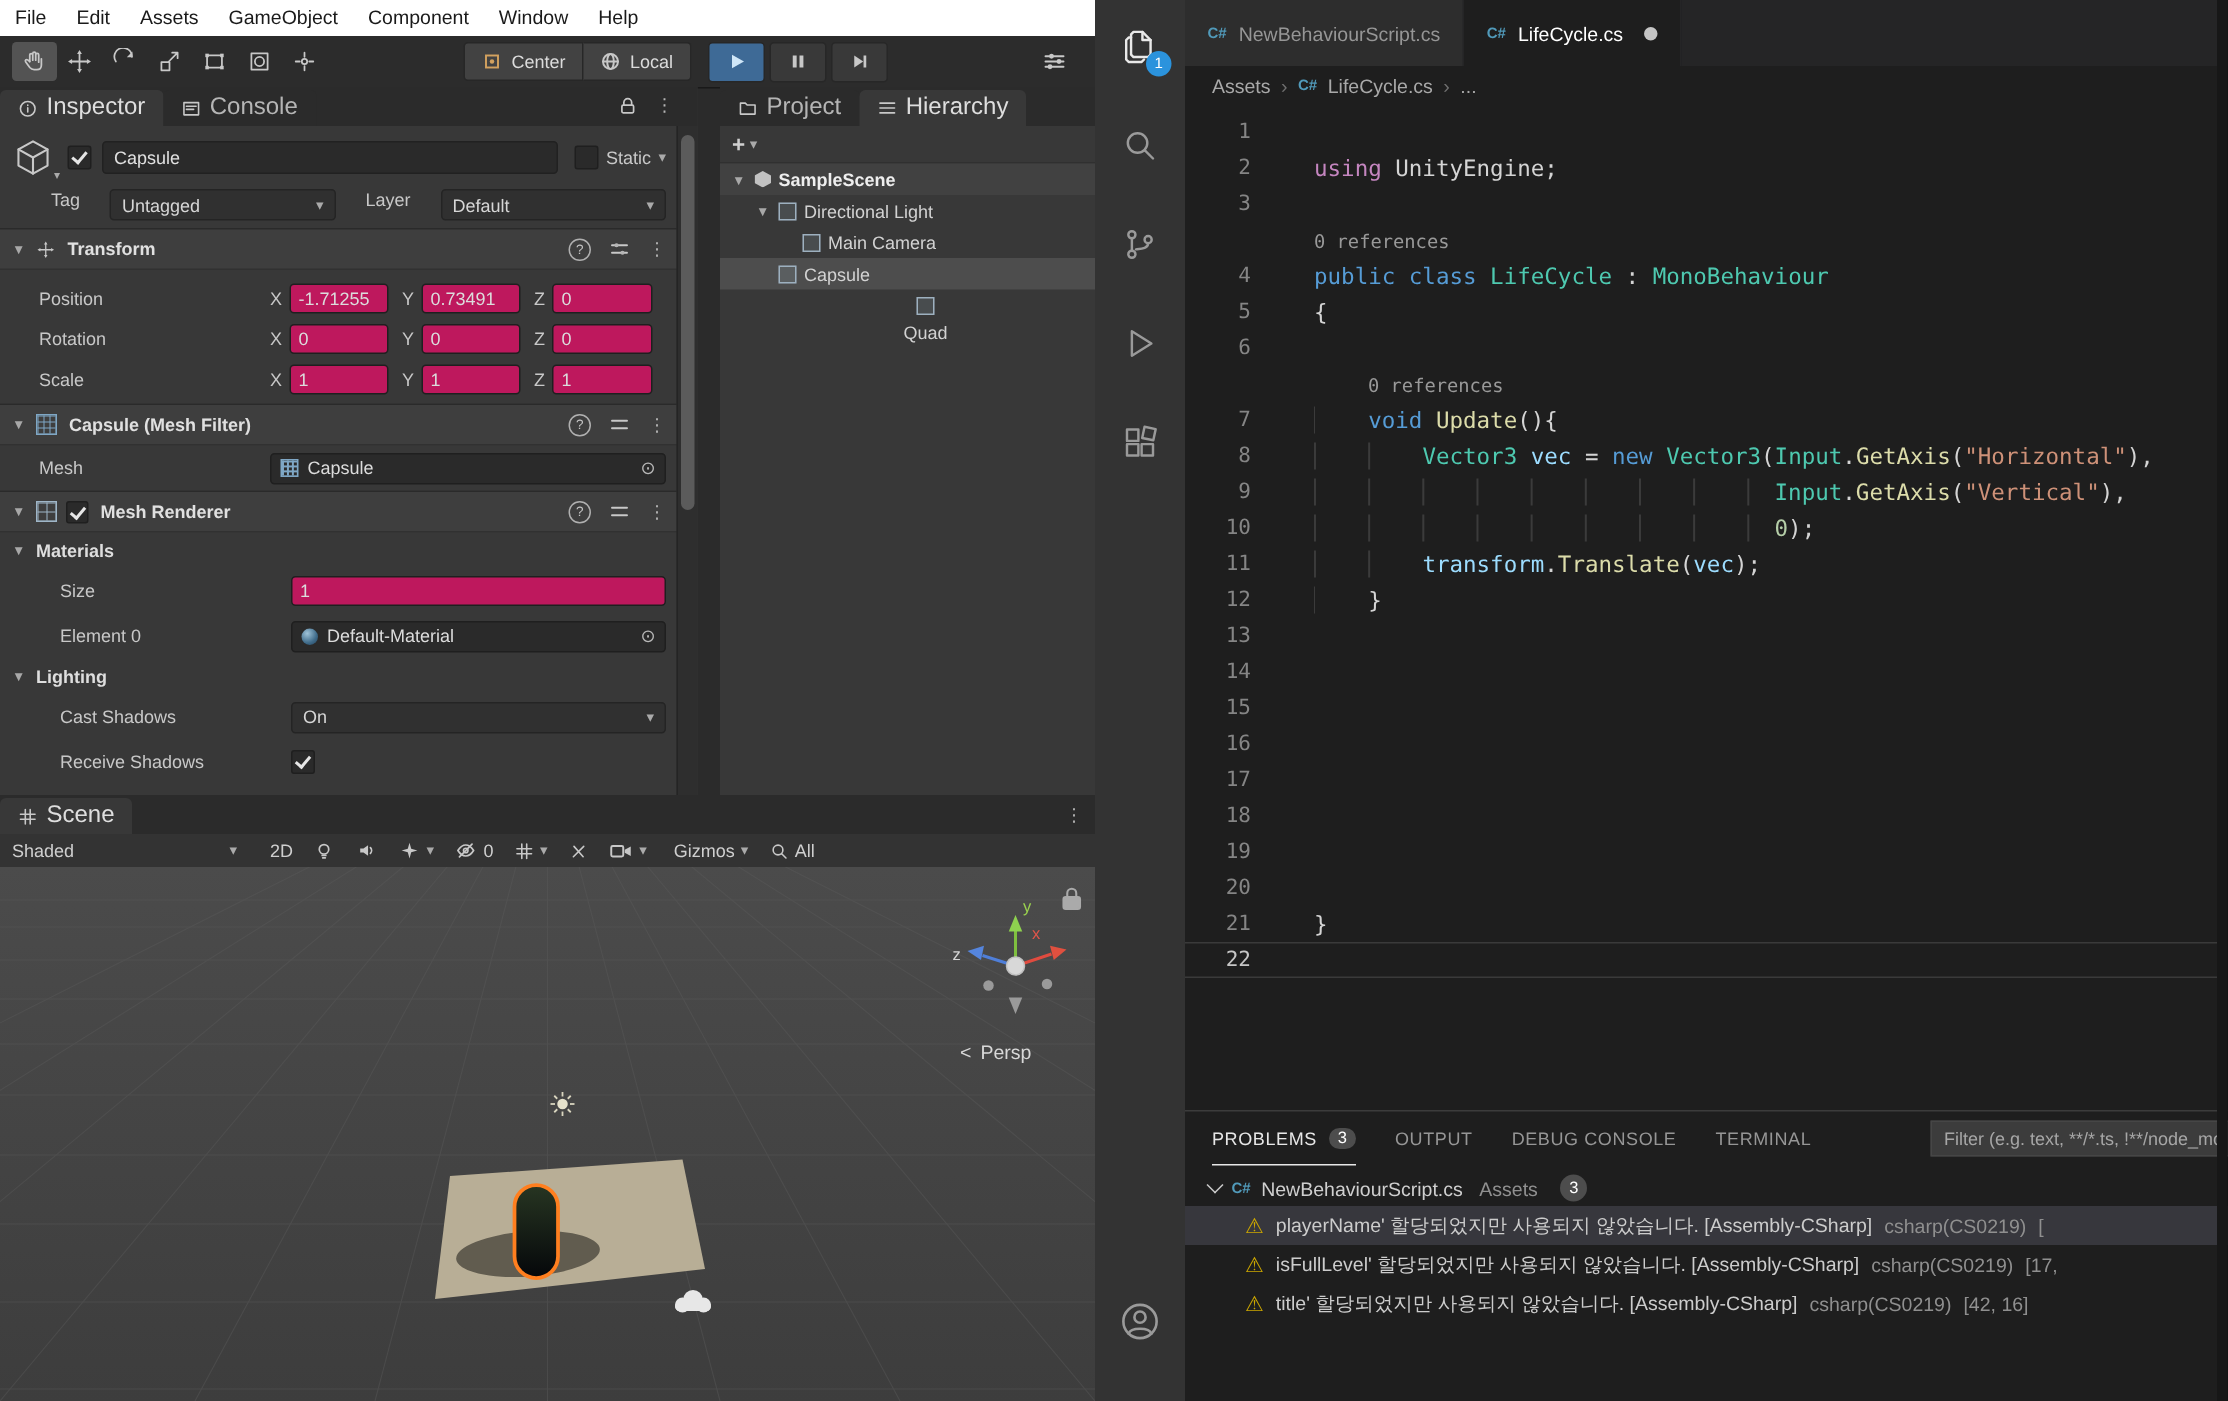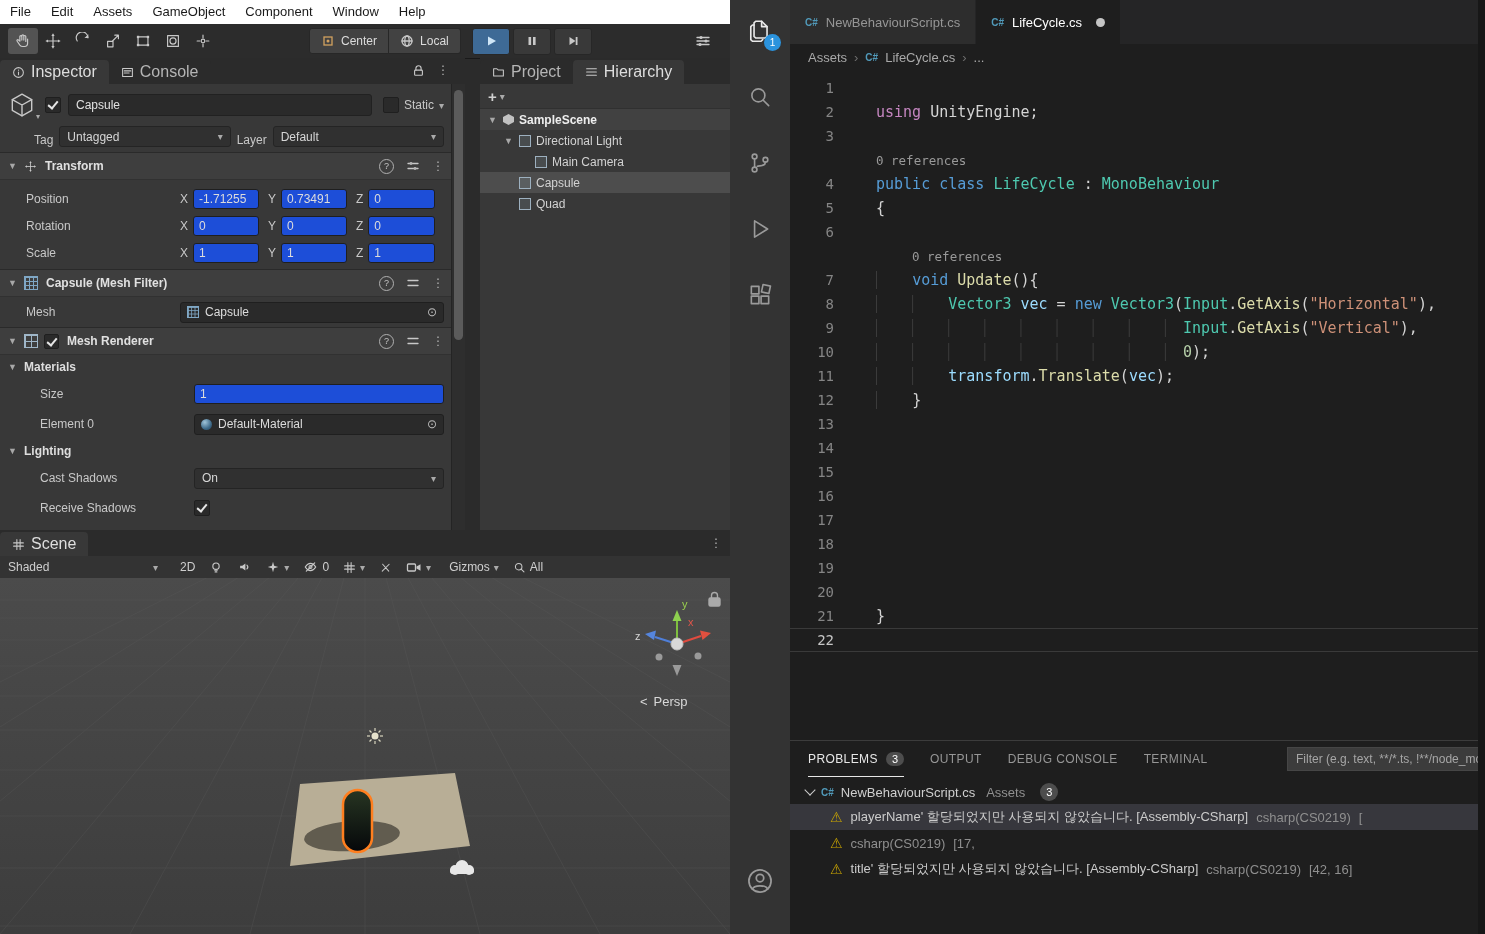--- a/index.html
+++ b/index.html
@@ -40,35 +40,35 @@
   .goico{position:relative;width:30px;height:28px;}
   .goarrow{position:absolute;right:-2px;bottom:-2px;font-size:8px;color:#aaa;}
   .ucheck{width:14px;height:14px;background:#2a2a2a;border:1px solid #1f1f1f;border-radius:2px;
           position:relative;flex:none;}
   .ucheck.checked::after{content:"";position:absolute;left:4px;top:1px;width:4px;height:8px;
           border:solid #e6e6e6;border-width:0 2px 2px 0;transform:rotate(40deg);}
   .uinput{flex:1;background:#2a2a2a;border:1px solid #212121;border-radius:3px;height:20px;
           line-height:20px;color:#e0e0e0;padding:0 7px;}
   .staticwrap{display:flex;align-items:center;gap:5px;margin-left:4px;}
   .ddarrow{color:#aaa;font-size:10px;}
-  .tlrow{display:flex;align-items:flex-end;gap:6px;padding:3px 8px 5px 8px;}
+  .tlrow{display:flex;align-items:flex-start;gap:20px;padding:3px 8px 5px 8px;}
   .udrop{flex:1;background:#303030;border:1px solid #242424;border-radius:3px;height:19px;
          display:flex;align-items:center;justify-content:space-between;padding:0 7px;color:#d6d6d6;}
   .chead{height:26px;background:#3e3e3e;border-top:1px solid #2a2a2a;border-bottom:1px solid #313131;
          display:flex;align-items:center;gap:6px;padding:0 8px;color:#e0e0e0;}
   .chead b{font-weight:bold;margin-left:2px;}
   .cheadicons{margin-left:auto;display:flex;gap:13px;align-items:center;color:#b5b5b5;}
   .helpico{width:13px;height:13px;border:1px solid #b0b0b0;border-radius:50%;font-size:9px;
            display:flex;align-items:center;justify-content:center;color:#c5c5c5;}
   .fold{color:#a8a8a8;font-size:9px;width:10px;flex:none;}
   .trows{padding:5px 8px 3px 8px;}
   .trow{display:flex;align-items:center;height:27px;}
   .tlabel{width:154px;padding-left:18px;flex:none;}
   .axis{display:flex;align-items:center;gap:5px;flex:1;margin-right:9px;}
-  .nfield{flex:1;background:#1d4ed8;border:1px solid #1f1f1f;border-radius:3px;height:18px;
+  .nfield{flex:1;background:#be185d;border:1px solid #1f1f1f;border-radius:3px;height:18px;
           line-height:18px;padding:0 5px;color:#dcdcdc;overflow:hidden;white-space:nowrap;}
   .prowu{display:flex;align-items:center;height:26px;padding:2px 8px;}
   .plabel{width:154px;padding-left:18px;flex:none;}
   .plabel.ind{padding-left:32px;}
   .objfield{flex:1;display:flex;align-items:center;gap:6px;background:#2a2a2a;border:1px solid #1f1f1f;
             border-radius:3px;height:19px;padding:0 6px;color:#dcdcdc;}
   .picker{margin-left:auto;color:#b8b8b8;font-size:12px;}
   .subfold{display:flex;align-items:center;gap:6px;height:24px;padding:0 8px;color:#dedede;font-weight:bold;}
   .vscroll{position:absolute;right:0;top:26px;bottom:0;width:13px;background:#2e2e2e;border-left:1px solid #242424;}
   .vthumb{position:absolute;left:2px;right:2px;top:6px;height:250px;background:#5b5b5b;border-radius:5px;}
@@ -492,21 +492,21 @@
           <div class="hrow" style="padding-left: 40px;">
             <span class="hfold"></span>
             <span class="cubeico"></span>
             <span class="hlabel">Main Camera</span>
           </div>
           <div class="hrow selected" style="padding-left: 24px;">
             <span class="hfold"></span>
             <span class="cubeico"></span>
             <span class="hlabel">Capsule</span>
           </div>
-          <div class="hrow" style="padding-left: 24px;">
+          <div class="hrow" style="padding-left: 24px; flex-direction: column;">
             <span class="hfold"></span>
             <span class="cubeico"></span>
             <span class="hlabel">Quad</span>
           </div>
         </div>
     </div>
 
     <div class="scenepanel">
       <div class="sp-tabbar">
         <div class="ptab active">
@@ -784,20 +784,21 @@
         </div>
         <div id="problem-items">
             <div class="prow sel">
               <span class="warn">⚠</span>
               <span class="pmsg">playerName' 할당되었지만 사용되지 않았습니다. [Assembly-CSharp]</span>
               <span class="psrc">csharp(CS0219)</span>
               <span class="ppos">[</span>
             </div>
             <div class="prow">
               <span class="warn">⚠</span>
+              <span class="pmsg">isFullLevel' 할당되었지만 사용되지 않았습니다. [Assembly-CSharp]</span>
               <span class="psrc">csharp(CS0219)</span>
               <span class="ppos">[17,</span>
             </div>
             <div class="prow">
               <span class="warn">⚠</span>
               <span class="pmsg">title' 할당되었지만 사용되지 않았습니다. [Assembly-CSharp]</span>
               <span class="psrc">csharp(CS0219)</span>
               <span class="ppos">[42, 16]</span>
             </div>
           </div>

